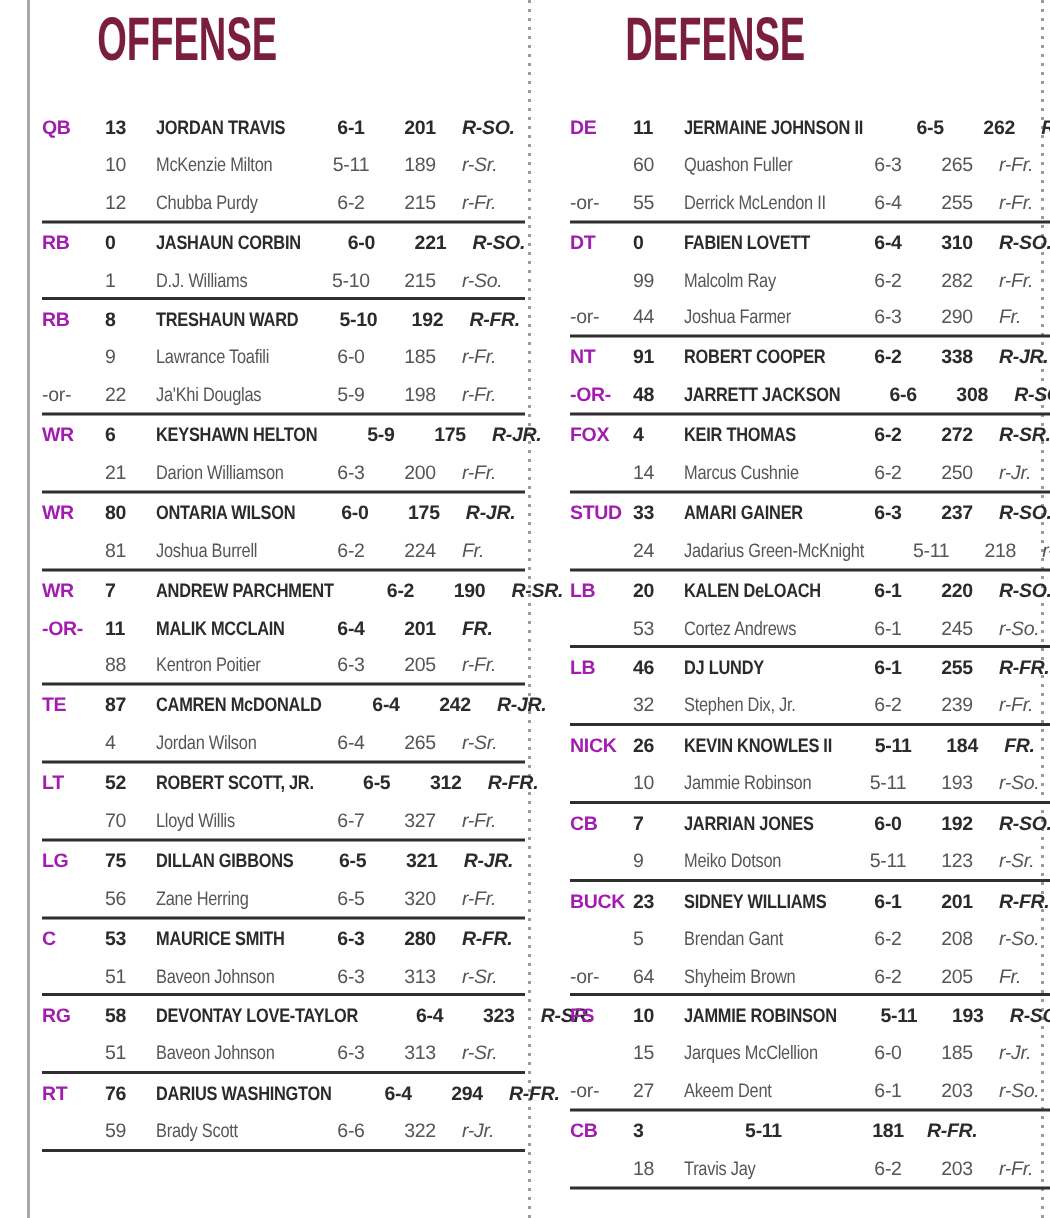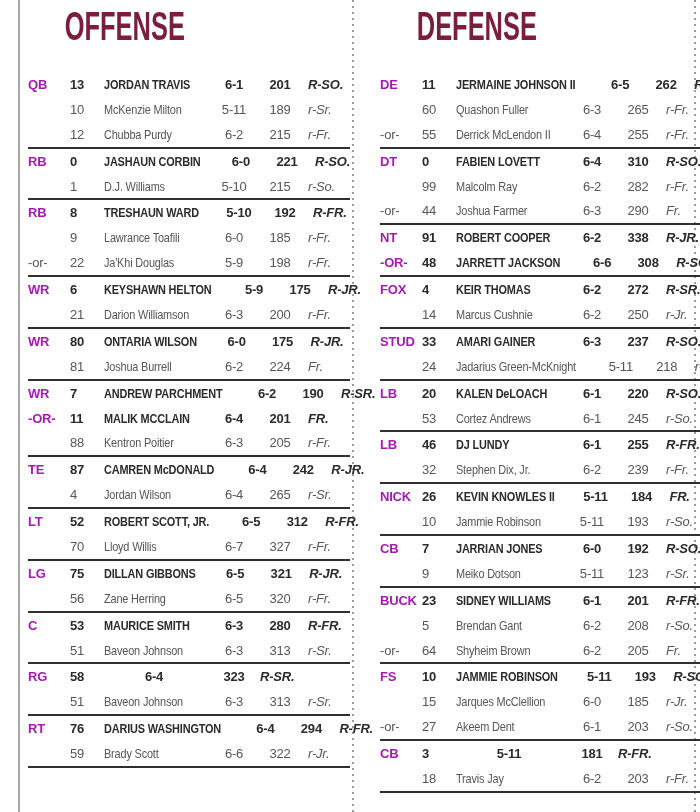--- a/index.html
+++ b/index.html
@@ -263,20 +263,21 @@
           <div class="cell-name"><span>Baveon Johnson</span></div>
           <div class="cell-ht"><span>6-3</span></div>
           <div class="cell-wt"><span>313</span></div>
           <div class="cell-cls"><span>r-Sr.</span></div>
         </div>
       </div>
       <div class="group">
         <div class="row starter">
           <div class="cell-pos"><span>RG</span></div>
           <div class="cell-num"><span>58</span></div>
+          <div class="cell-name"><span>DEVONTAY LOVE-TAYLOR</span></div>
           <div class="cell-ht"><span>6-4</span></div>
           <div class="cell-wt"><span>323</span></div>
           <div class="cell-cls"><span>R-SR.</span></div>
         </div>
         <div class="row backup">
           <div class="cell-pos"><span></span></div>
           <div class="cell-num"><span>51</span></div>
           <div class="cell-name"><span>Baveon Johnson</span></div>
           <div class="cell-ht"><span>6-3</span></div>
           <div class="cell-wt"><span>313</span></div>

